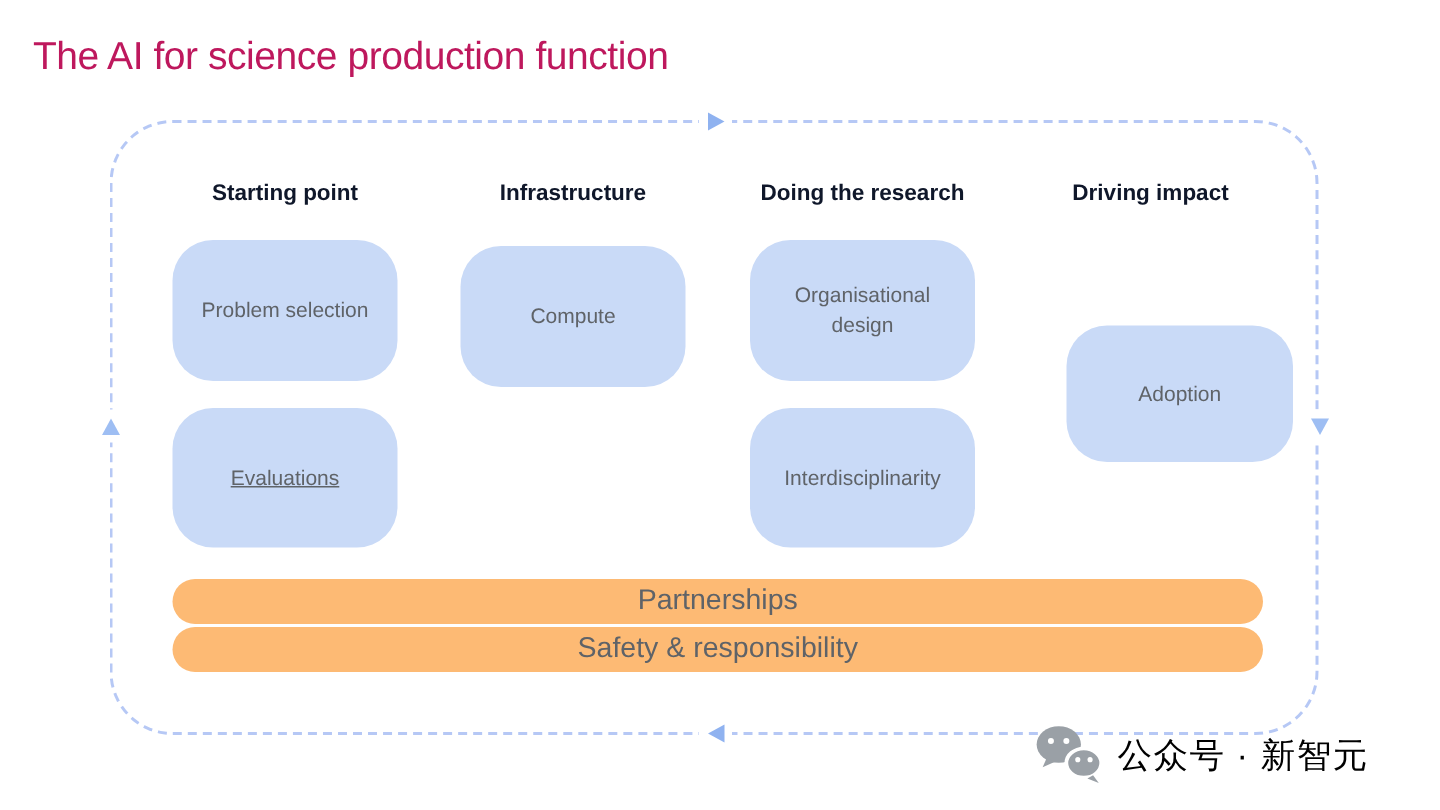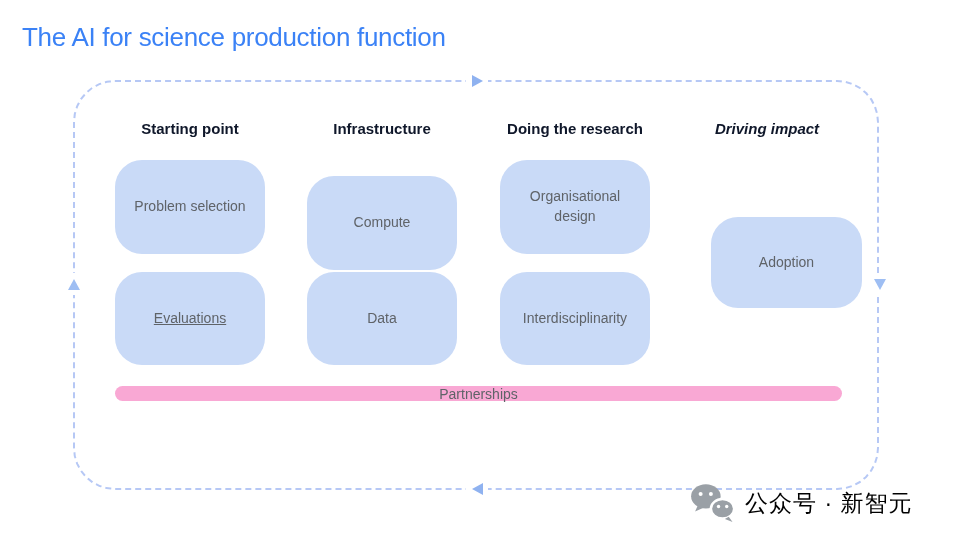--- a/index.html
+++ b/index.html
@@ -7,21 +7,21 @@
     width:960px; height:540px;
     background:#ffffff;
     font-family:"Liberation Sans", sans-serif;
     overflow:hidden;
   }
   .page { position:relative; width:960px; height:540px; background:#fff; }
 
   .title {
     position:absolute; left:22px; top:22px;
     font-size:26px; font-weight:400; letter-spacing:-0.3px;
-    color:#3b82f6; margin:0;
+    color:#be185d; margin:0;
   }
 
   
   .flow-boundary {
     position:absolute; left:73px; top:80px;
     width:806px; height:410px;
     border:2px dashed #b6c8f5;
     border-radius:42px;
     box-sizing:border-box;
   }
@@ -43,42 +43,42 @@
   .tri-down  { border-left:6px solid transparent; border-right:6px solid transparent; border-top:11px solid #9ebef3; }
 
   .col-header {
     position:absolute; top:120px; width:150px; height:18px;
     text-align:center; white-space:nowrap;
     font-size:15px; font-weight:700; color:#0f172a;
   }
   .ch-1 { left:115px; }
   .ch-2 { left:307px; }
   .ch-3 { left:500px; }
-  .ch-4 { left:692px;font-style:italic; }
+  .ch-4 { left:692px; }
 
   .box {
     position:absolute;
     background:#c9daf7; border-radius:27px;
     display:flex; align-items:center; justify-content:center;
     text-align:center; font-size:14px; color:#5f6368;
     line-height:1.4; padding:0 6px; box-sizing:border-box;
   }
   .b-problem   { left:115px; top:160px; width:150px; height:94px; }
-  .b-compute   { left:307px; top:176px; width:150px; height:94px; }
+  .b-compute   { left:307px; top:164px; width:150px; height:94px; }
   .b-orgdesign { left:500px; top:160px; width:150px; height:94px; padding:16px 24px; }
   .b-evals     { left:115px; top:272px; width:150px; height:93px;text-decoration:underline; }
   .b-data      { left:307px; top:272px; width:150px; height:93px; }
   .b-interdis  { left:500px; top:272px; width:150px; height:93px; padding:1px 8px; }
   .b-adoption  { left:711px; top:217px; width:151px; height:91px; }
 
   .bar {
-    position:absolute; left:115px; width:727px; height:15px;
-    background:#f9a8d4; border-radius:15px;
+    position:absolute; left:115px; width:727px; height:30px;
+    background:#fdba74; border-radius:15px;
     display:flex; align-items:center; justify-content:center;
-    font-size:14px; color:#5f6368;
+    font-size:19px; color:#5f6368;
   }
   .bar-1 { top:386px; }
   .bar-2 { top:418px; }
 
   .watermark {
     position:absolute; left:690px; top:483px;
     display:flex; align-items:center; gap:9px;
     z-index:3;
   }
   .watermark-text {
@@ -108,26 +108,26 @@
   </div>
 
   <div class="col-header ch-1">Starting point</div>
   <div class="col-header ch-3">Doing the research</div>
   <div class="col-header ch-2">Infrastructure</div>
   <div class="col-header ch-4">Driving impact</div>
 
   <div class="box b-problem">Problem selection</div>
   <div class="box b-evals">Evaluations</div>
   <div class="box b-compute">Compute</div>
-  <div class="box b-data">Data</div>
   <div class="box b-orgdesign">Organisational design</div>
   <div class="box b-interdis">Interdisciplinarity</div>
   <div class="box b-adoption">Adoption</div>
 
   <div class="bar bar-1">Partnerships</div>
+  <div class="bar bar-2">Safety &amp; responsibility</div>
 
   <div class="watermark">
     <svg width="46" height="40" viewBox="0 0 48 42">
       <ellipse cx="16.5" cy="14" rx="15.5" ry="12.8" fill="#9aa0a6"></ellipse>
       <path d="M8 23.5 L5.2 30 L14 26" fill="#9aa0a6"></path>
       <circle cx="11" cy="11.5" r="2.1" fill="#ffffff"></circle>
       <circle cx="21.8" cy="11.5" r="2.1" fill="#ffffff"></circle>
       <ellipse cx="34" cy="27" rx="12.2" ry="10.2" fill="#9aa0a6" stroke="#ffffff" stroke-width="2.6"></ellipse>
       <path d="M40.5 35.5 L44.5 41 L36.5 37.8" fill="#9aa0a6"></path>
       <circle cx="29.8" cy="24.6" r="1.8" fill="#ffffff"></circle>

